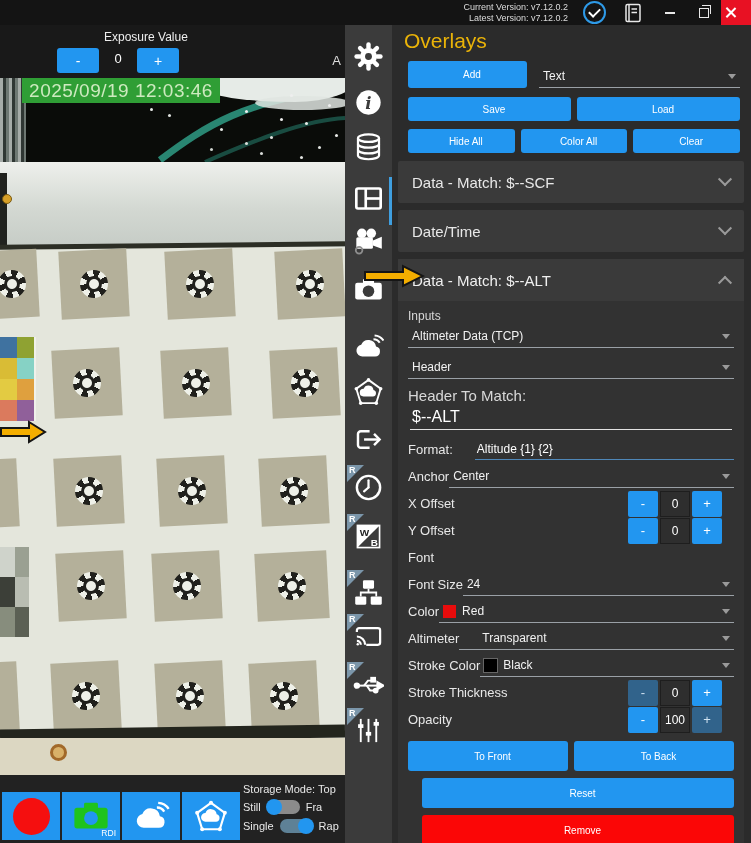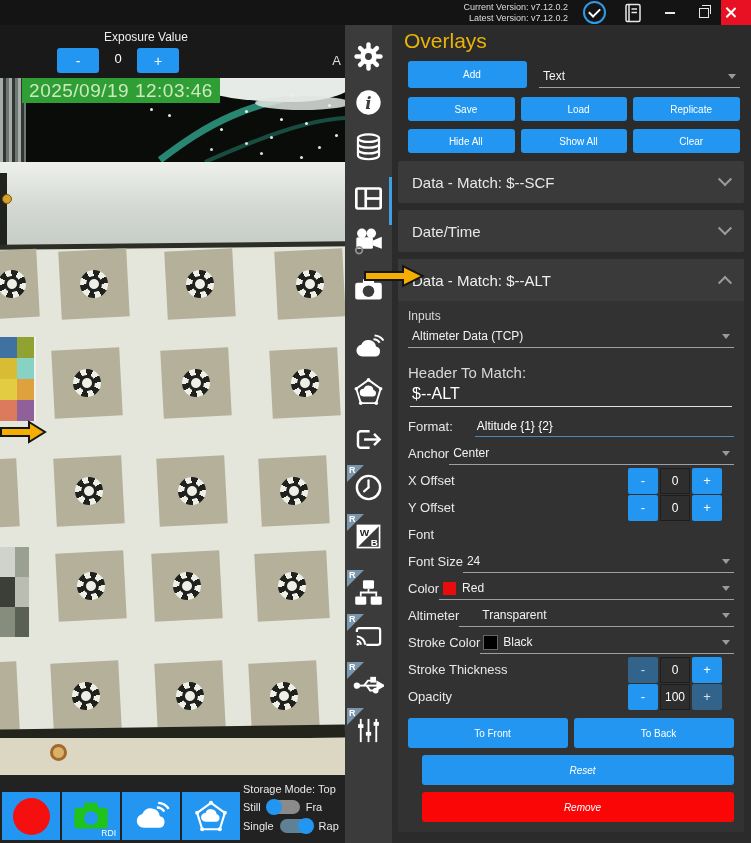--- a/index.html
+++ b/index.html
@@ -99,21 +99,21 @@
   .fmt-input{flex:1;margin:0 10px 0 22px;border-bottom:1.5px solid #4f87b8;font-size:12px;padding:2px 2px 3px;color:#fff;}
   .stepper{margin-left:auto;margin-right:22px;display:flex;gap:2px;align-items:center;}
   .step-btn{width:30px;height:26px;background:#2296f0;color:#fff;border-radius:2px;display:flex;align-items:center;justify-content:center;font-size:13px;}
   .step-btn.dim{background:#31638b;color:#cfe2f1;}
   .step-val{width:28px;height:24px;background:#2e2e2e;border:1px solid #1e1e1e;color:#fff;font-size:12px;display:flex;align-items:center;justify-content:center;}
   .swatch{width:13px;height:13px;margin-right:6px;flex:none;}
   .sw-red{background:#e80c0c;} .sw-black{background:#000;outline:1px solid #666;}
   .indent{margin-left:19px;}
   .ff-row{display:flex;gap:6px;margin:8px 10px 0 10px;}
   .ff-row .btn{flex:1;height:30px;}
-  .full-btn{margin:7px 10px 0 24px;height:30px;font-style:italic;}
+  .full-btn{margin:7px 10px 0 24px;height:30px;}
   .remove-btn{background:#fb0606;}
   .arrow-annot{position:absolute;z-index:50;}
 
   .cc{width:100%;height:100%;}
 </style>
 </head>
 <body>
 
 <div id="root">
 
@@ -541,25 +541,24 @@
       <div class="dd type-dd">
         <span>Text</span>
         <span class="sp"></span>
           <span class="caret"></span>
       </div>
     </div>
 
     <div class="prow3">
       <div class="btn">Save</div>
       <div class="btn">Load</div>
-      <div class="btn">Replicate</div>
     </div>
     <div class="prow3">
       <div class="btn">Hide All</div>
-      <div class="btn">Show All</div>
+      <div class="btn">Color All</div>
       <div class="btn">Clear</div>
     </div>
 
     <div class="section">
       <span>Data - Match: $--SCF</span>
       <span class="sp"></span>
         <span class="chev down"></span>
     </div>
     <div class="section">
       <span>Date/Time</span>
@@ -574,20 +573,25 @@
           <span class="chev up"></span>
       </div>
 
       <div class="small-label">Inputs</div>
       <div class="dd wide-ctrl">
         <span>Altimeter Data (TCP)</span>
         <span class="sp"></span>
           <span class="caret"></span>
       </div>
       <div style="height:8px"></div>
+      <div class="dd wide-ctrl">
+        <span>Header</span>
+        <span class="sp"></span>
+          <span class="caret"></span>
+      </div>
 
       <div class="small-label" style="font-size:15px">Header To Match:</div>
       <div class="input-line">$--ALT</div>
 
       <div class="frow" style="margin-top:6px">
         <span class="flabel">Format:</span>
         <div class="fmt-input">Altitude {1} {2}</div>
       </div>
 
       <div class="frow">

